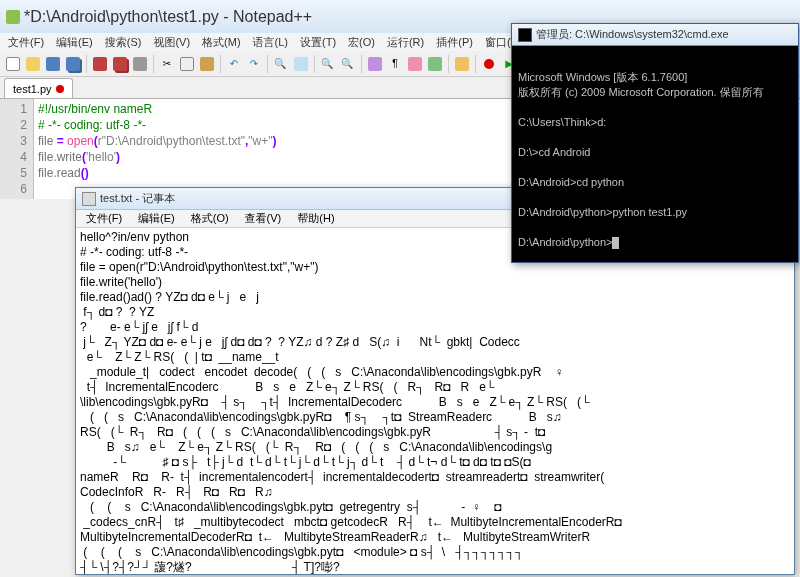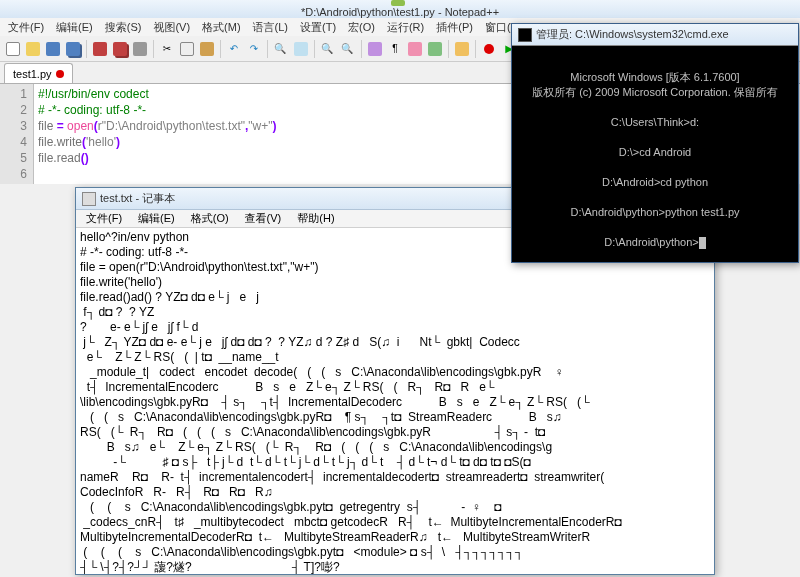--- a/index.html
+++ b/index.html
@@ -1,45 +1,45 @@
 <!DOCTYPE html>
 <html><head>
 <meta charset="utf-8">
 <style>
 * { margin:0; padding:0; box-sizing:border-box; font-family:"Microsoft YaHei",Tahoma,Arial,sans-serif; }
 body { background:#e8e8e8; width:800px; height:577px; overflow:hidden; position:relative; font-size:11px; }
 .npp { position:absolute; top:0; left:0; right:0; bottom:0; background:#f0f0f0; }
-.titlebar { height:18px; background:linear-gradient(#eef5fc,#d7e6f5); display:flex; align-items:center; padding:0 6px; font-size:11px; color:#333;flex-direction:column; }
+.titlebar { height:33px; background:linear-gradient(#eef5fc,#d7e6f5); display:flex; align-items:center; padding:0 6px; font-size:16px; color:#333; }
 .titlebar .icon { width:14px; height:14px; margin-right:4px; background:#8fbf4d; border-radius:2px; }
 .menubar { height:18px; background:#f4f4f4; display:flex; align-items:center; padding:0 2px; font-size:11px; color:#333; }
 .menubar span { padding:1px 6px; cursor:default; }
 .toolbar { height:26px; background:#f0f0f0; border-bottom:1px solid #ccc; display:flex; align-items:center; padding:0 4px; gap:2px; }
 .tbtn { width:18px; height:18px; border:1px solid transparent; border-radius:2px; display:flex; align-items:center; justify-content:center; font-size:10px; }
 .sep { width:1px; height:18px; background:#ccc; margin:0 2px; }
 .sqicon { width:14px; height:14px; border-radius:2px; }
 .tabstrip { height:22px; background:#f0f0f0; display:flex; align-items:flex-end; padding-left:4px; border-bottom:1px solid #b0b0b0; }
 .tab { height:20px; background:#fff; border:1px solid #b0b0b0; border-bottom:none; border-radius:3px 3px 0 0; padding:2px 8px; display:flex; align-items:center; gap:4px; font-size:11px; }
 .tab .dot { width:8px; height:8px; border-radius:50%; background:#d00; }
 .editor { display:flex; height:100px; background:#fff; font-family:Consolas,monospace; font-size:12px; }
 .gutter { width:34px; background:#e4e4e4; color:#808080; text-align:right; padding:2px 6px 2px 2px; line-height:16px; border-right:1px solid #c0c0c0; }
 .code { flex:1; padding:2px 4px; line-height:16px; white-space:pre; }
 .c-comment { color:#008000; }
 .c-kw { color:#737373; }
 .c-str { color:#808080; }
 .c-func { color:#ec4899; }
 .c-op { color:#8000ff; font-weight:bold; }
 
-.notepad { position:absolute; left:75px; top:187px; width:640px; height:388px; background:#fff; border:1px solid #5a7fa0; box-shadow:2px 2px 8px rgba(0,0,0,0.3); }
+.notepad { position:absolute; left:75px; top:187px; width:720px; height:388px; background:#fff; border:1px solid #5a7fa0; box-shadow:2px 2px 8px rgba(0,0,0,0.3); }
 .np-title { height:22px; background:linear-gradient(#eef5fc,#d7e6f5); display:flex; align-items:center; padding:0 6px; font-size:11px; color:#333; border-bottom:1px solid #b0c4d8; }
 .np-title .icon { width:14px; height:14px; margin-right:4px; background:#ddd; border:1px solid #888; }
 .np-menu { height:18px; background:#f4f4f4; display:flex; align-items:center; padding:0 2px; font-size:11px; border-bottom:1px solid #d0d0d0; }
 .np-menu span { padding:1px 8px; }
 .np-body { padding:2px 4px; font-family:Liberation Sans, sans-serif; font-size:12px; line-height:15px; white-space:pre-wrap; word-break:break-all; overflow:hidden; height:calc(100% - 40px); color:#000; }
 
-.cmd { position:absolute; left:511px; top:23px; width:288px; height:240px; background:#000; border:1px solid #3a5f8a; box-shadow:2px 2px 8px rgba(0,0,0,0.4);text-align:center; }
+.cmd { position:absolute; left:511px; top:23px; width:288px; height:240px; background:#000; border:1px solid #3a5f8a; box-shadow:2px 2px 8px rgba(0,0,0,0.4); }
 .cmd-title { height:22px; background:linear-gradient(#eef5fc,#d7e6f5); display:flex; align-items:center; padding:0 6px; font-size:11px; color:#333; border-bottom:1px solid #888; }
 .cmd-title .icon { width:14px; height:14px; margin-right:4px; background:#000; border:1px solid #555; }
 .cmd-body { padding:4px 6px; font-family:"SimSun",Consolas,monospace; font-size:11px; line-height:15px; color:#c0c0c0; white-space:pre;margin-top:20px; }
 .cursor { display:inline-block; width:7px; height:12px; background:#c0c0c0; vertical-align:text-bottom; }
 </style>
 </head>
 <body>
 
 <div class="npp">
   <div class="titlebar">
@@ -131,21 +131,21 @@
   </div>
   <div class="editor">
     <div class="gutter">
       <div>1</div>
       <div>2</div>
       <div>3</div>
       <div>4</div>
       <div>5</div>
       <div>6</div>
     </div>
-    <div class="code"><span class="c-comment">#!/usr/bin/env codect</span>
+    <div class="code"><span class="c-comment">#!/usr/bin/env nameR</span>
 <span class="c-comment"># -*- coding: utf-8 -*-</span>
 <span class="c-kw">file </span><span class="c-op">=</span><span class="c-func"> open</span><span class="c-op">(</span><span class="c-str">r"D:\Android\python\test.txt"</span><span class="c-op">,</span><span class="c-str">"w+"</span><span class="c-op">)</span>
 <span class="c-kw">file.write</span><span class="c-op">(</span><span class="c-str">'hello'</span><span class="c-op">)</span>
 <span class="c-kw">file.read</span><span class="c-op">()</span>
 </div>
   </div>
 </div>
 
 <div class="notepad">
   <div class="np-title">

